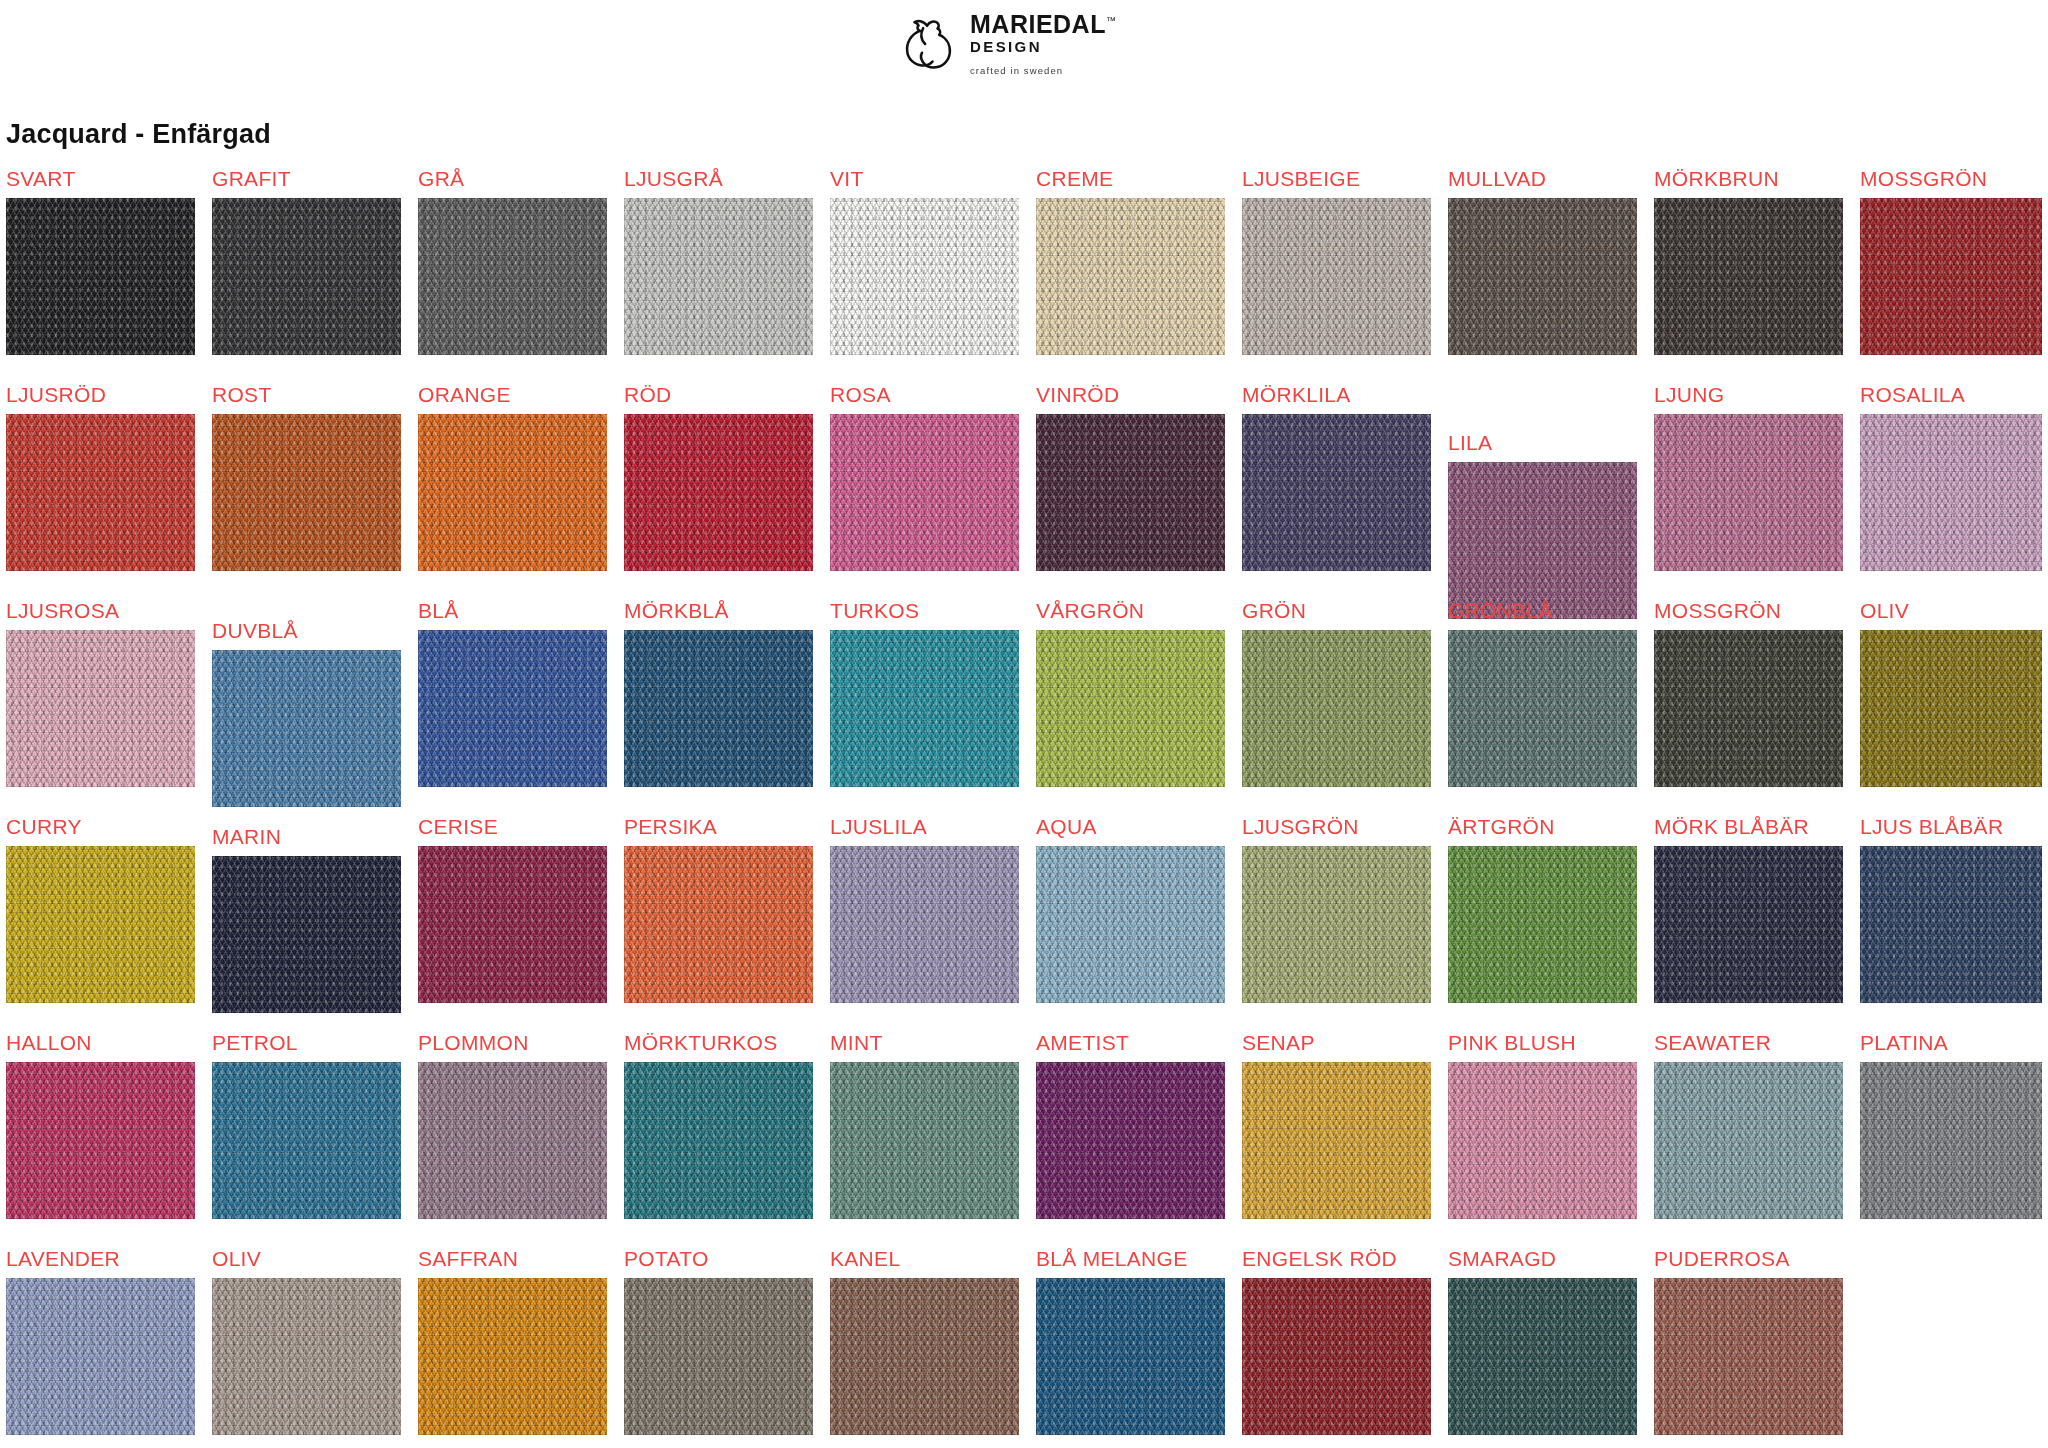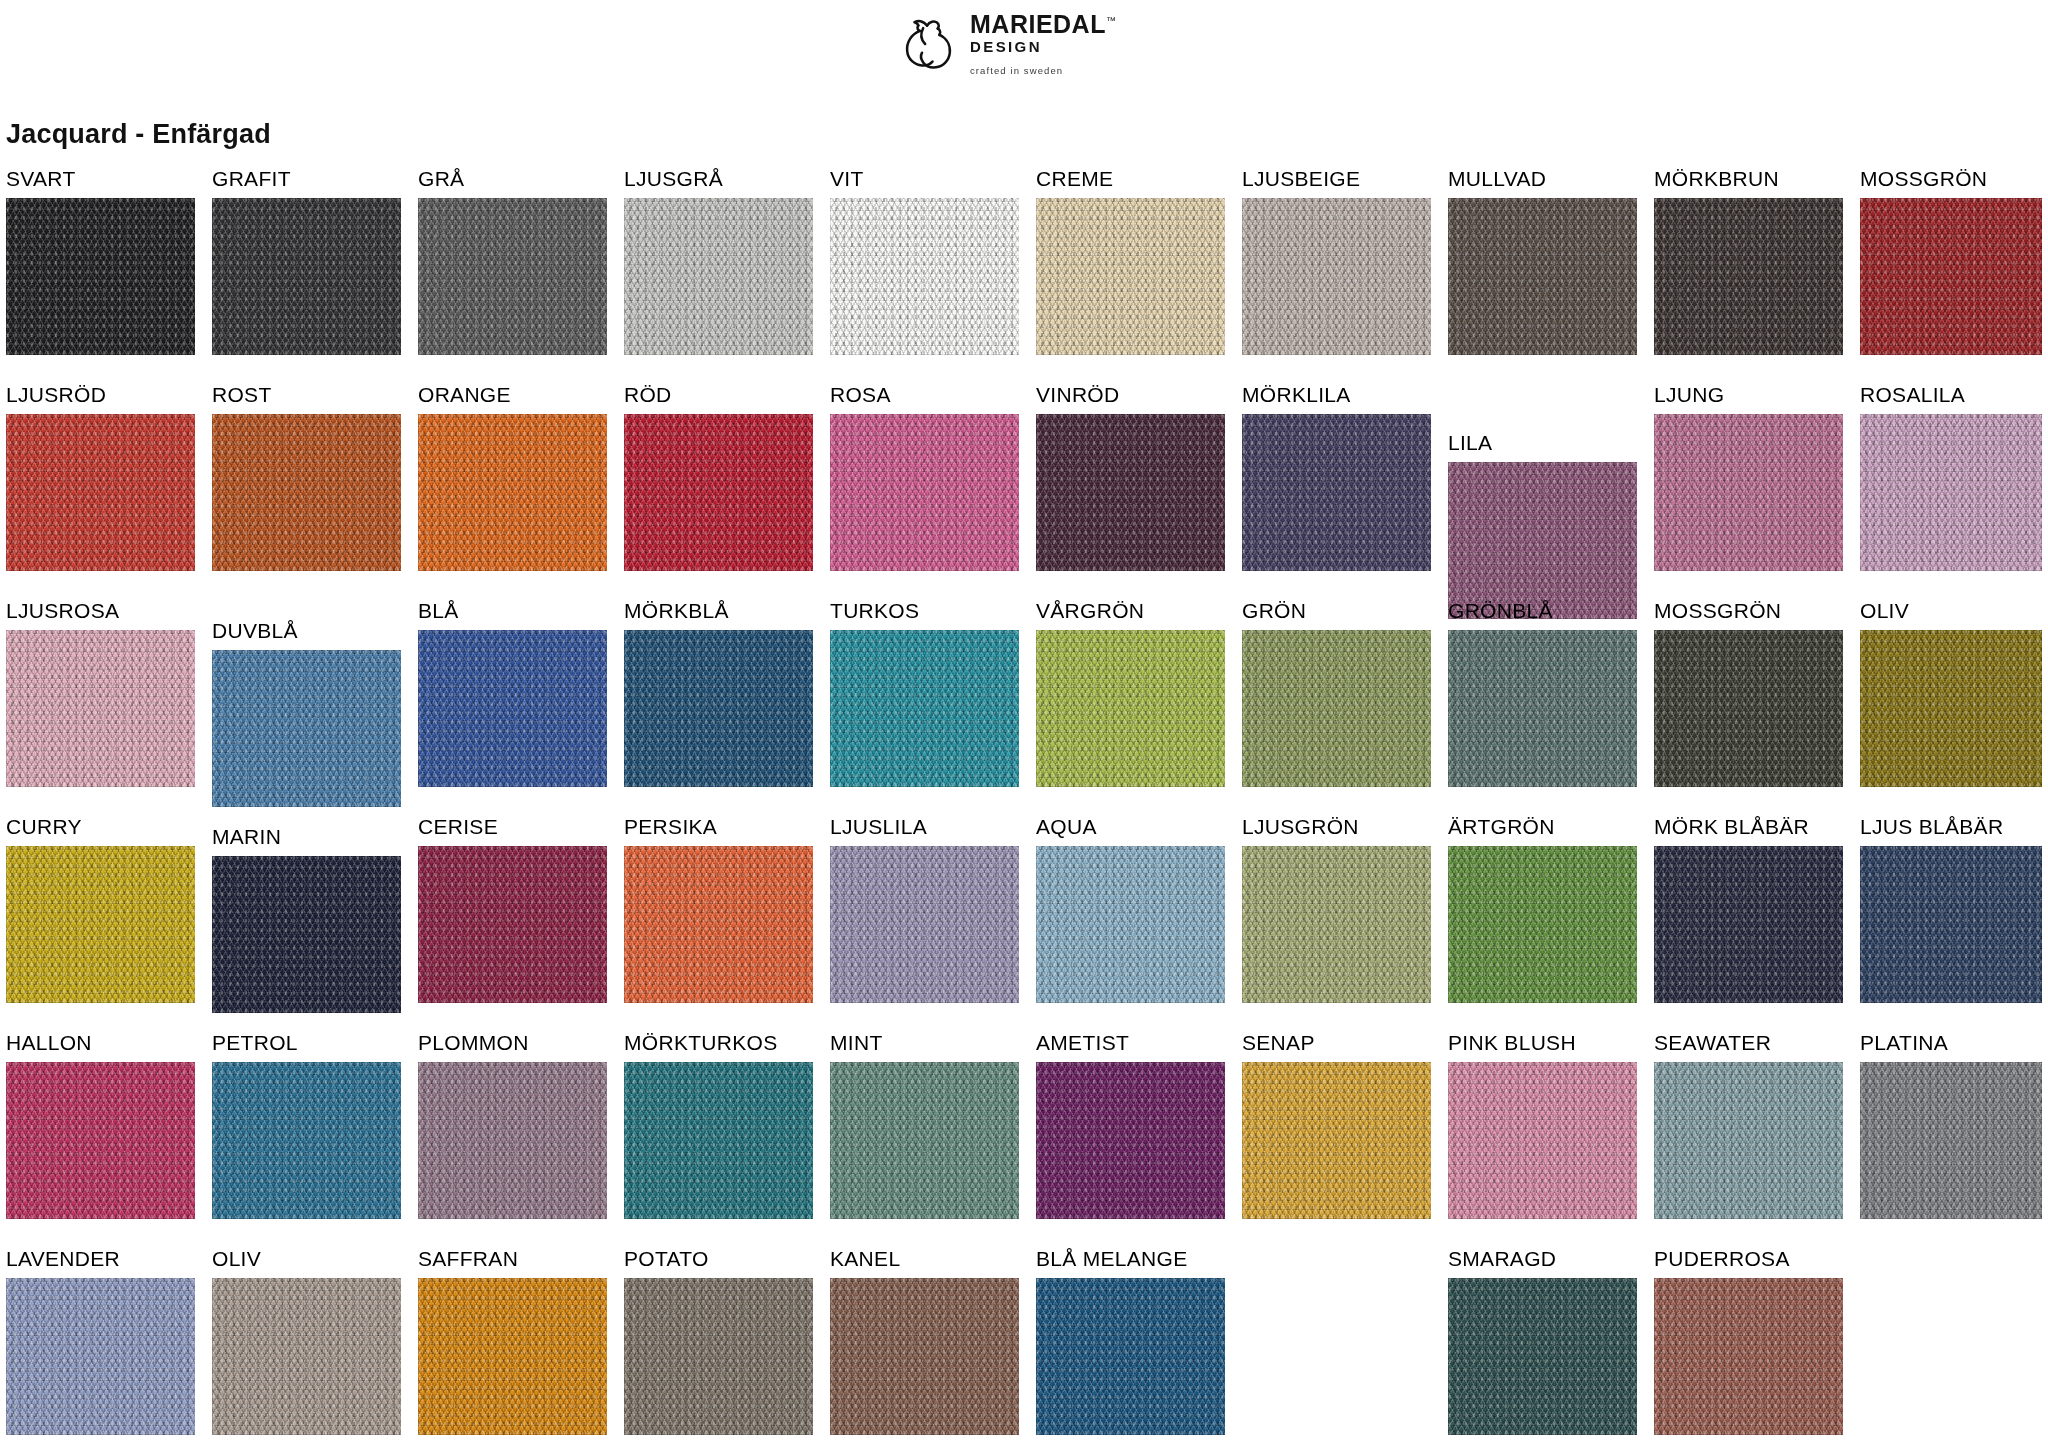--- a/index.html
+++ b/index.html
@@ -91,21 +91,21 @@
     position: relative;
     height: 216px;
   }
   .swatch-cell {
     position: absolute;
     top: 0;
     width: 189px;
   }
   .swatch-label {
     font-size: 21px;
-    color: #000000;
+    color: #ef4444;
     letter-spacing: 0.3px;
     white-space: nowrap;
     height: 38px;
     line-height: 38px;
   }
   .swatch-chip {
     position: relative;
     width: 189px;
     height: 157px;
     overflow: hidden;
@@ -404,20 +404,24 @@
         <div class="swatch-chip" style="background-color: rgb(125, 116, 104);"></div>
       </div>
       <div class="swatch-cell" style="left: 830px;">
         <div class="swatch-label">KANEL</div>
         <div class="swatch-chip" style="background-color: rgb(134, 96, 80);"></div>
       </div>
       <div class="swatch-cell" style="left: 1036px;">
         <div class="swatch-label">BLÅ MELANGE</div>
         <div class="swatch-chip" style="background-color: rgb(28, 87, 130);"></div>
       </div>
+      <div class="swatch-cell" style="left: 1242px;">
+        <div class="swatch-label">ENGELSK RÖD</div>
+        <div class="swatch-chip" style="background-color: rgb(142, 34, 41);"></div>
+      </div>
       <div class="swatch-cell" style="left: 1448px;">
         <div class="swatch-label">SMARAGD</div>
         <div class="swatch-chip" style="background-color: rgb(47, 80, 80);"></div>
       </div>
       <div class="swatch-cell" style="left: 1654px;">
         <div class="swatch-label">PUDERROSA</div>
         <div class="swatch-chip" style="background-color: rgb(154, 92, 79);"></div>
       </div>
     </div>
   </div>

